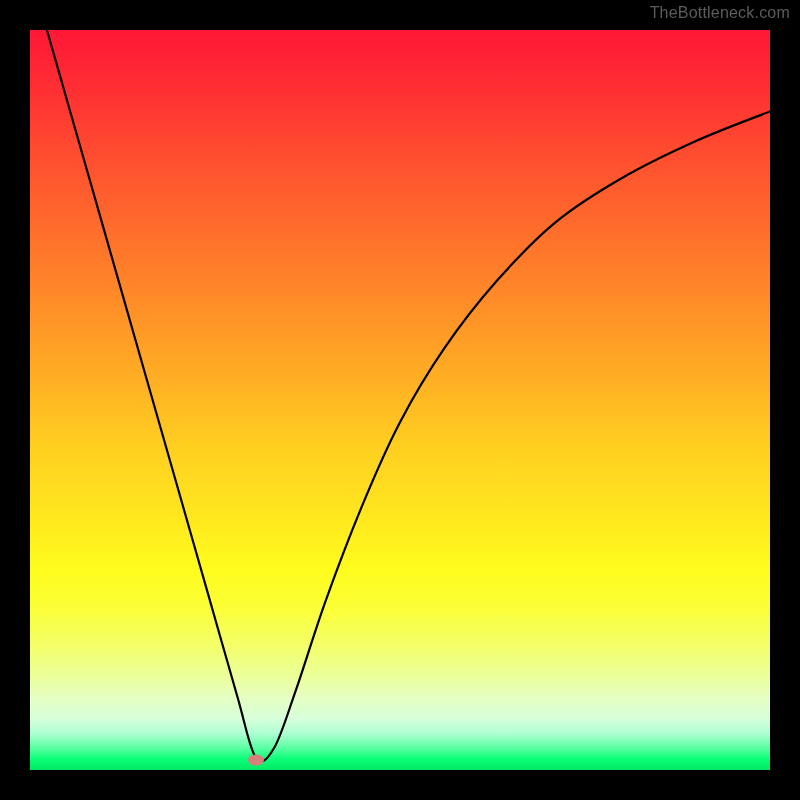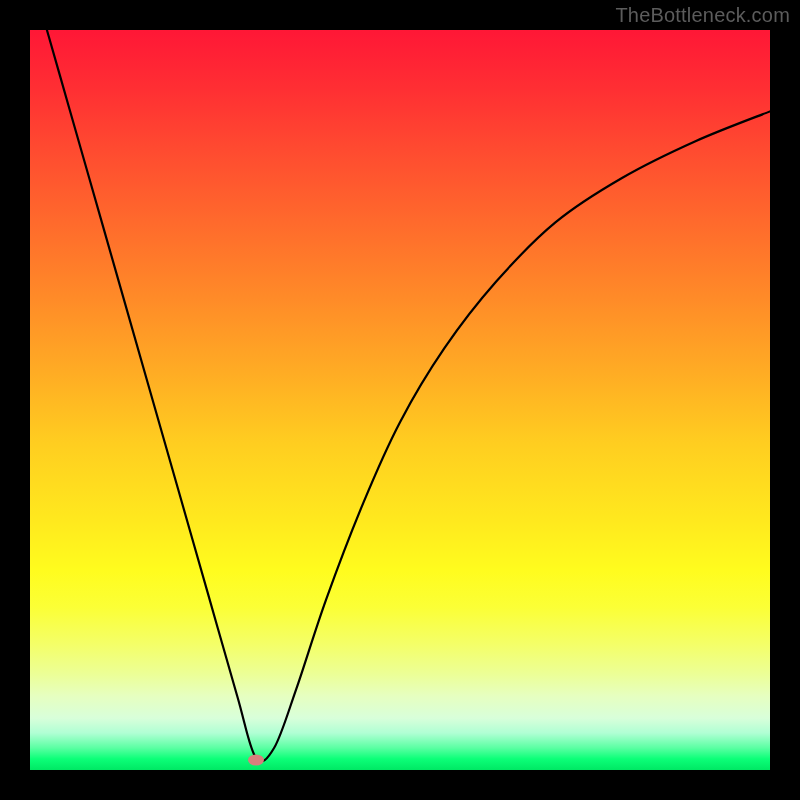--- a/index.html
+++ b/index.html
@@ -15,21 +15,21 @@
     position: relative;
     width: 800px;
     height: 800px;
     background: #000;
   }
   .watermark {
     position: absolute;
     top: 4px;
     right: 10px;
     color: #5c5c5c;
-    font-size: 20px;
+    font-size: 16px;
     font-weight: 500;
     letter-spacing: 0.2px;
     user-select: none;
   }
   .plot-area {
     position: absolute;
     left: 30px;
     top: 30px;
     width: 740px;
     height: 740px;

